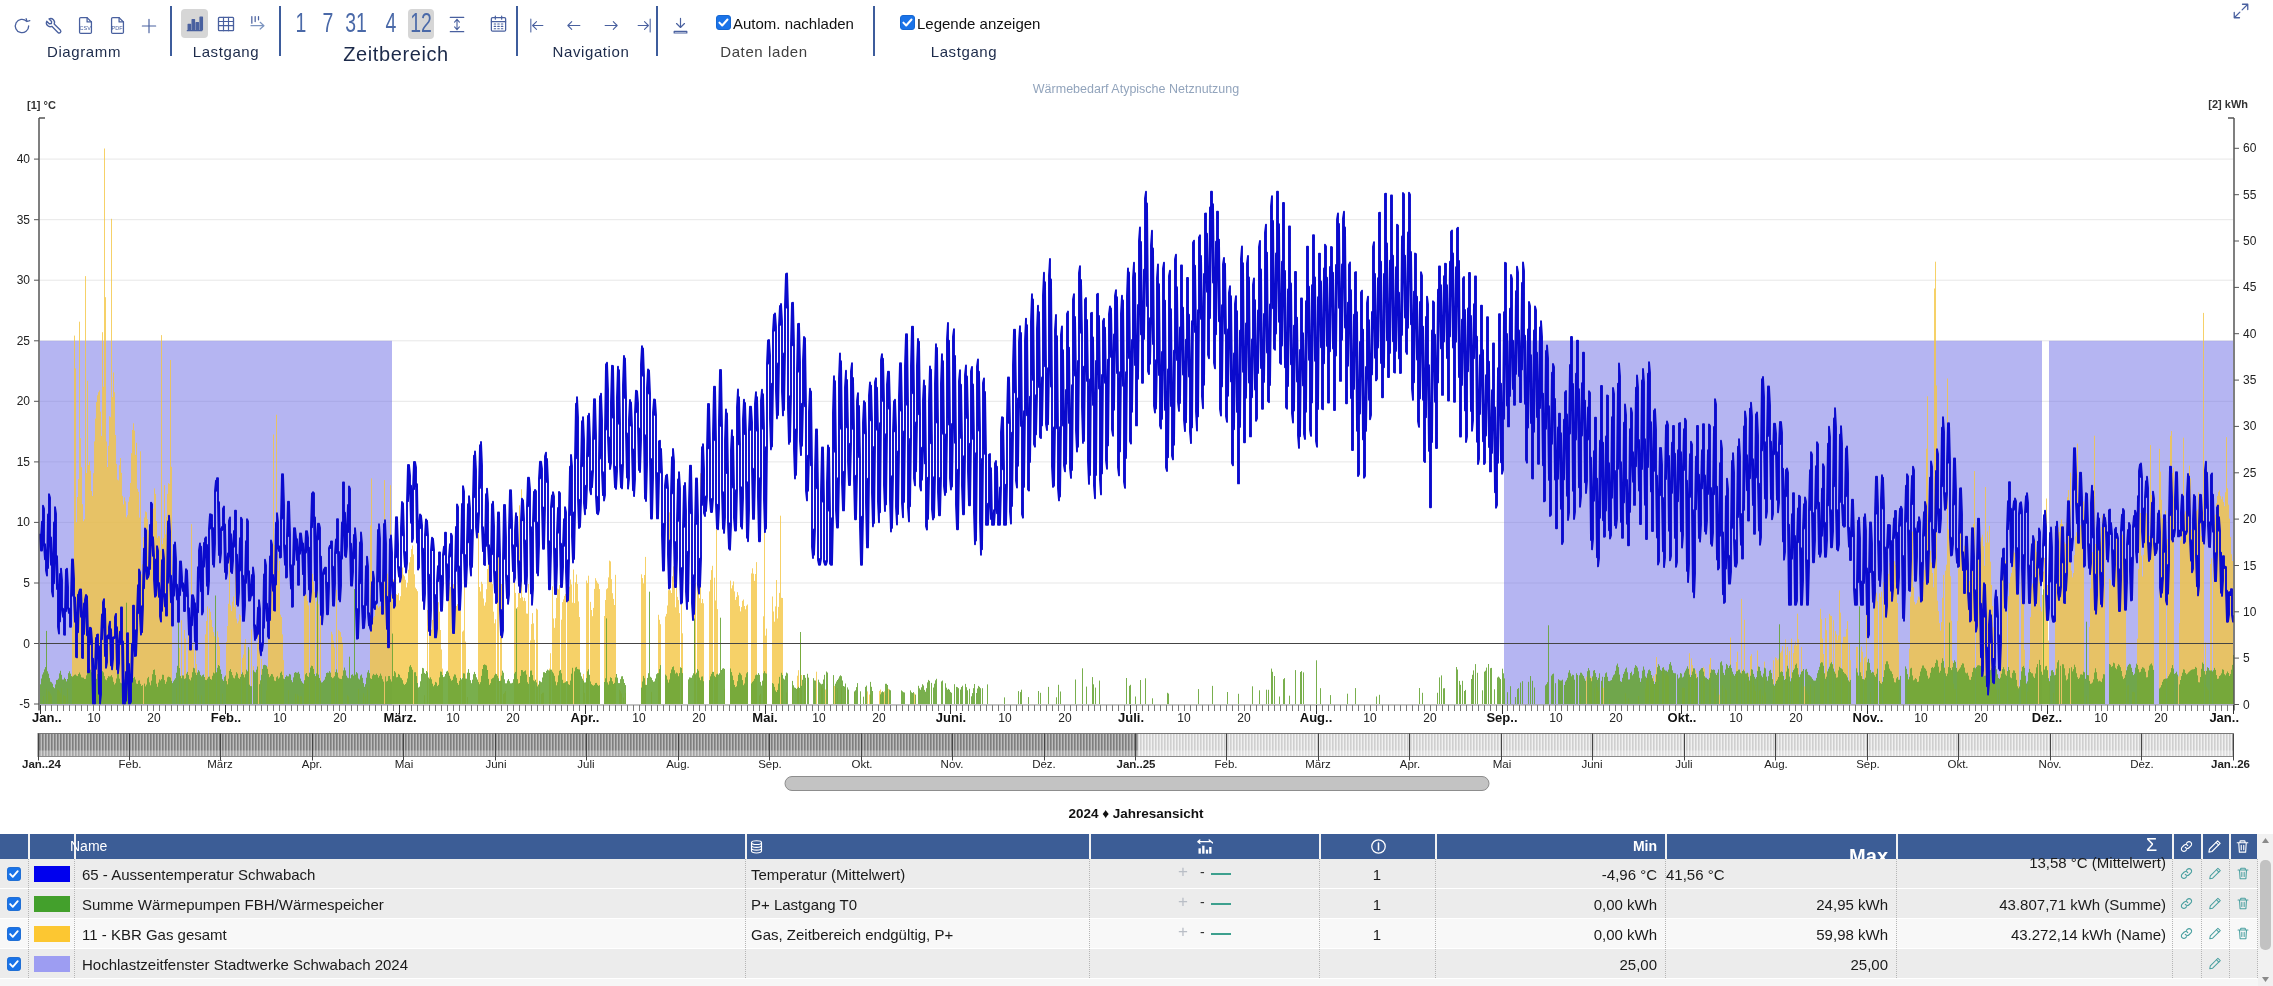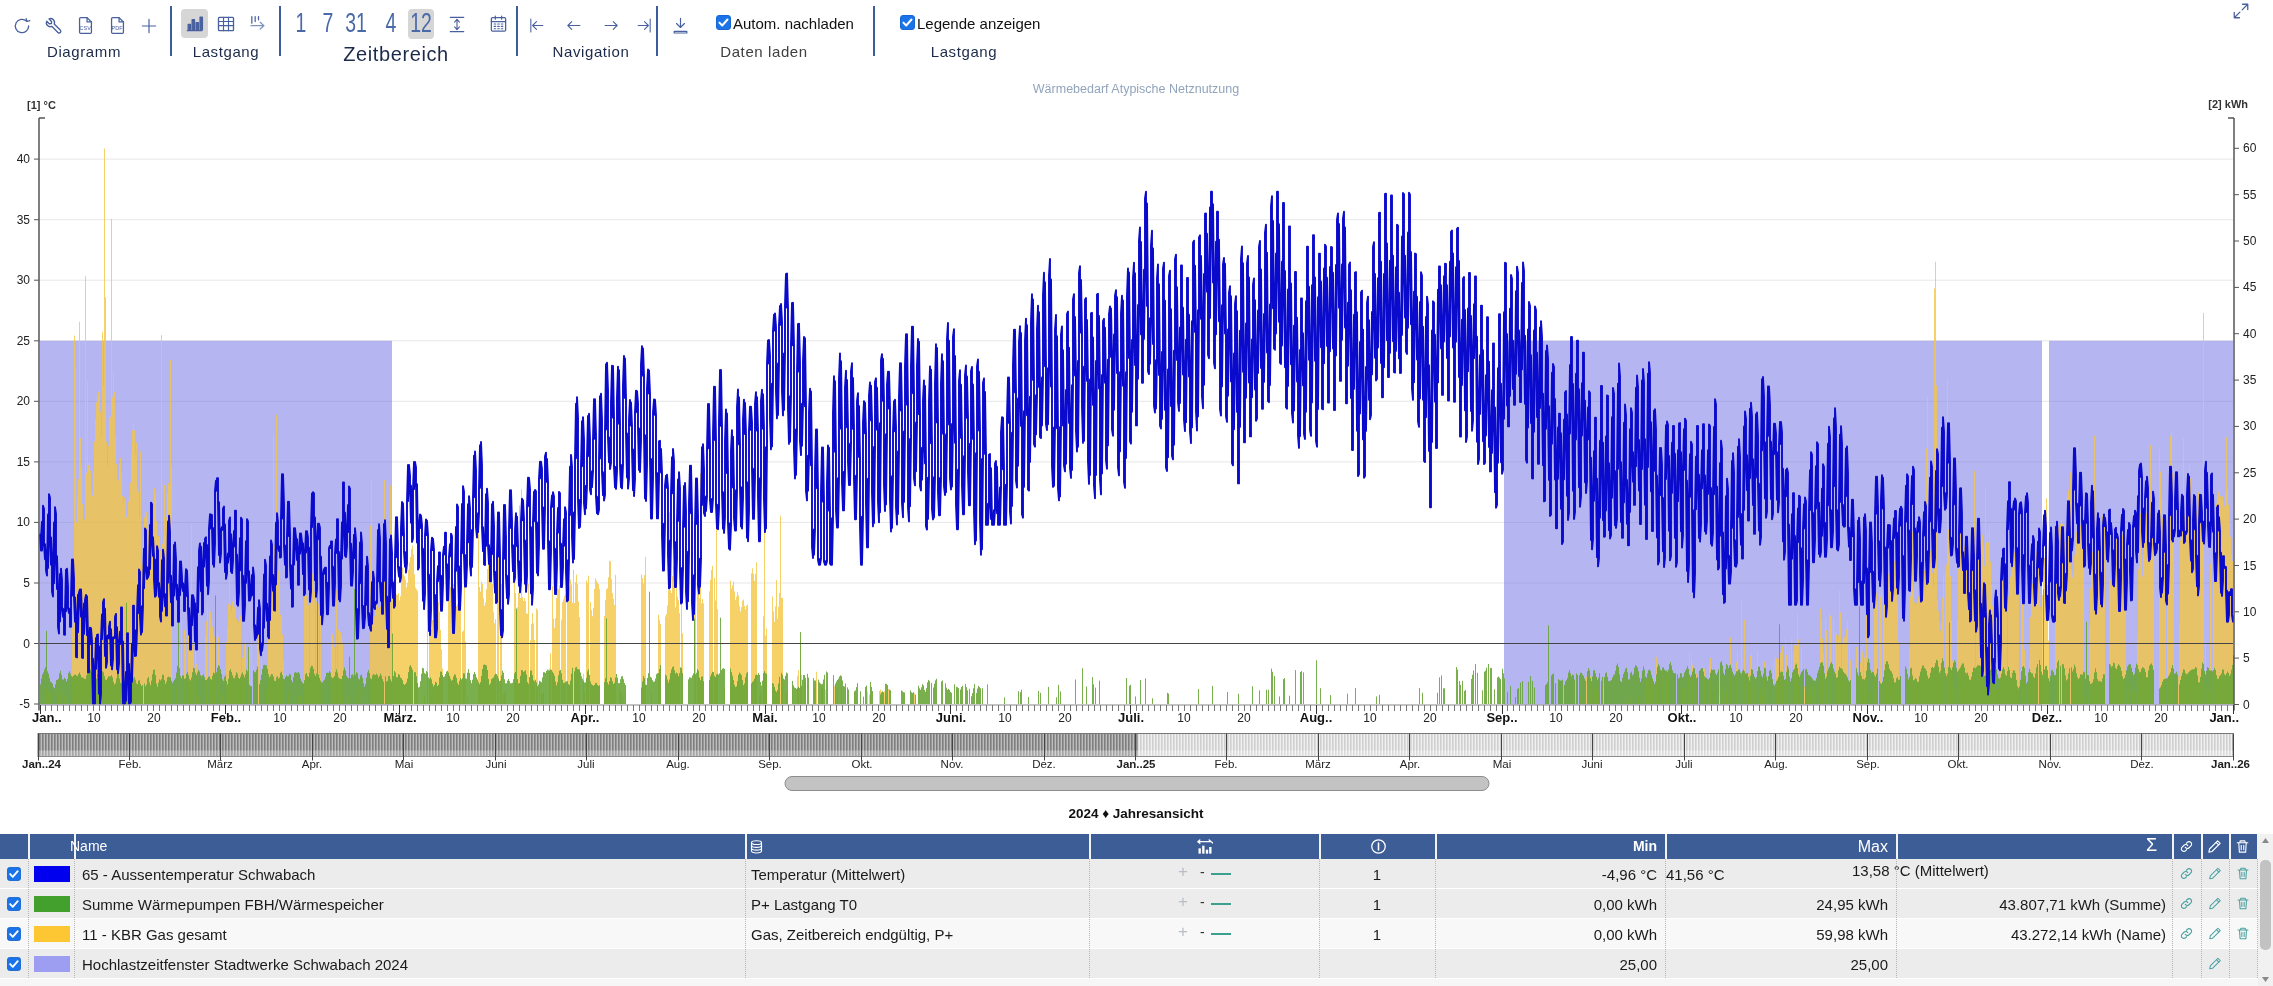--- a/index.html
+++ b/index.html
@@ -301,21 +301,21 @@
         <rect x="3" y="14" width="3.5" height="8" fill="#fff" stroke="none"></rect>
         <rect x="8.5" y="10" width="3.5" height="12" fill="#fff" stroke="none"></rect>
         <rect x="14" y="16" width="3.5" height="6" fill="#fff" stroke="none"></rect>
         <rect x="19" y="12" width="3.5" height="10" fill="#fff" stroke="none"></rect>
       </svg>
       <svg style="position:absolute;left:1370px;top:4px" width="17" height="17" viewBox="0 0 24 24" fill="none" stroke="#fff" stroke-width="1.8" stroke-linecap="round" stroke-linejoin="round">
         <circle cx="12" cy="12" r="9.5"></circle>
         <path d="M12 7v10" stroke-width="2.2"></path>
       </svg>
       <div style="position:absolute;left:1435px;top:4px;width:222px;text-align:right;font-weight:bold;color:#fff;font-size:14px">Min</div>
-      <div style="position:absolute;left:1666px;top:4px;width:222px;text-align:right;font-weight:normal;color:#fff;font-size:16px">Max</div>
+      <div style="position:absolute;left:1666px;top:11px;width:222px;text-align:right;font-weight:bold;color:#fff;font-size:20px">Max</div>
       <div style="position:absolute;left:2146px;top:1px;color:#fff;font-size:18px">Σ</div>
       <svg style="position:absolute;left:2179px;top:5px" width="15" height="15" viewBox="0 0 24 24" fill="none" stroke="#fff" stroke-width="1.8" stroke-linecap="round" stroke-linejoin="round">
         <path d="M10 13.5a4 4 0 0 0 6 .5l3-3a4 4 0 1 0-5.7-5.7l-1.6 1.6"></path>
         <path d="M14 10.5a4 4 0 0 0-6-.5l-3 3a4 4 0 1 0 5.7 5.7l1.6-1.6"></path>
       </svg>
       <svg style="position:absolute;left:2207px;top:5px" width="15" height="15" viewBox="0 0 24 24" fill="none" stroke="#fff" stroke-width="1.8" stroke-linecap="round" stroke-linejoin="round">
         <path d="M17 3l4 4L8 20l-5 1 1-5z"></path>
         <path d="M14.5 5.5l4 4"></path>
       </svg>
       <svg style="position:absolute;left:2235px;top:5px" width="15" height="15" viewBox="0 0 24 24" fill="none" stroke="#fff" stroke-width="1.8" stroke-linecap="round" stroke-linejoin="round">
@@ -329,21 +329,21 @@
       </svg>
       <div style="position:absolute;left:34px;top:32px;width:36px;height:16px;background:#0000ee"></div>
       <div style="position:absolute;left:82px;top:32px">65 - Aussentemperatur Schwabach</div>
       <div style="position:absolute;left:751px;top:32px">Temperatur (Mittelwert)</div>
       <div style="position:absolute;left:1178px;top:28px;font-size:17px;color:#b9bec6">+</div>
       <div style="position:absolute;left:1200px;top:30px;font-size:14px;color:#333">-</div>
       <div style="position:absolute;left:1211px;top:39px;width:20px;height:2px;background:#3da08e"></div>
       <div style="position:absolute;left:1319px;top:32px;width:116px;text-align:center">1</div>
       <div style="position:absolute;left:1435px;top:32px;width:222px;text-align:right">-4,96 °C</div>
       <div style="position:absolute;left:1666px;top:32px;width:222px;">41,56 °C</div>
-      <div style="position:absolute;left:1852px;top:28px;width:314px;text-align:left">13,58 °C (Mittelwert)</div>
+      <div style="position:absolute;left:1852px;top:20px;width:314px;text-align:right">13,58 °C (Mittelwert)</div>
       <svg style="position:absolute;left:2179px;top:32px" width="15" height="15" viewBox="0 0 24 24" fill="none" stroke="#4aa0a0" stroke-width="1.8" stroke-linecap="round" stroke-linejoin="round">
         <path d="M10 13.5a4 4 0 0 0 6 .5l3-3a4 4 0 1 0-5.7-5.7l-1.6 1.6"></path>
         <path d="M14 10.5a4 4 0 0 0-6-.5l-3 3a4 4 0 1 0 5.7 5.7l1.6-1.6"></path>
       </svg>
       <svg style="position:absolute;left:2208px;top:32px" width="14" height="15" viewBox="0 0 24 24" fill="none" stroke="#4aa0a0" stroke-width="1.8" stroke-linecap="round" stroke-linejoin="round">
         <path d="M17 3l4 4L8 20l-5 1 1-5z"></path>
         <path d="M14.5 5.5l4 4"></path>
       </svg>
       <svg style="position:absolute;left:2236px;top:32px" width="14" height="15" viewBox="0 0 24 24" fill="none" stroke="#4aa0a0" stroke-width="1.8" stroke-linecap="round" stroke-linejoin="round">
         <path d="M3.5 6h17M8 6V4a1 1 0 0 1 1-1h6a1 1 0 0 1 1 1v2M6 6l1 15h10l1-15"></path>

